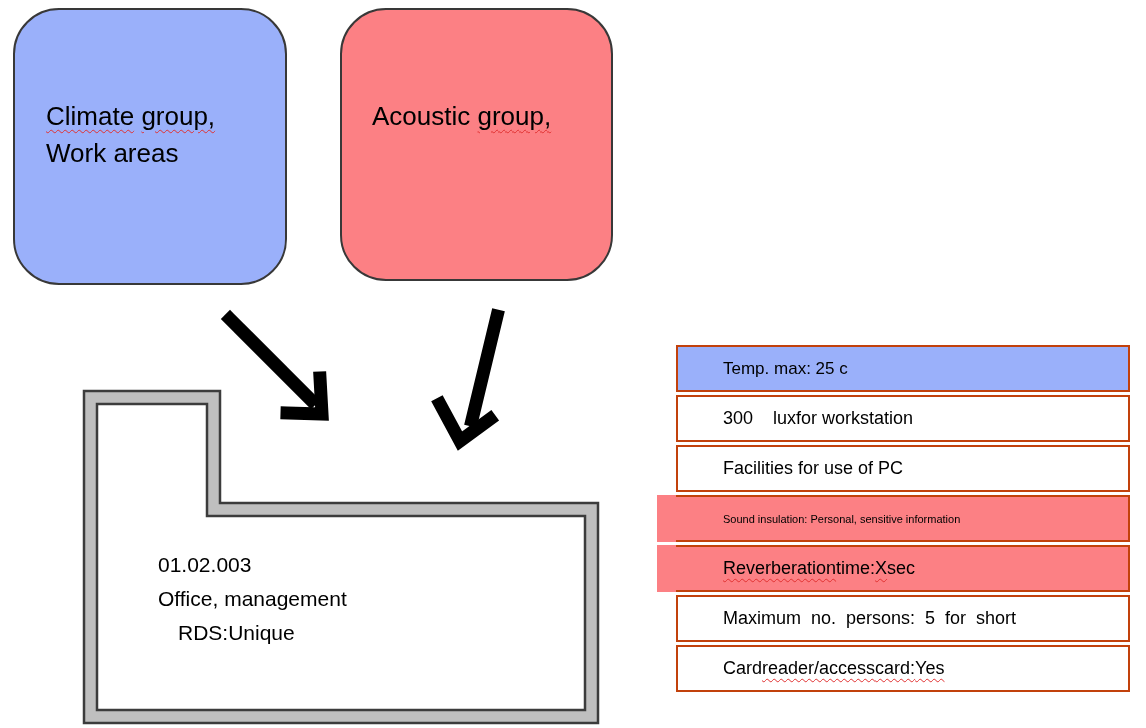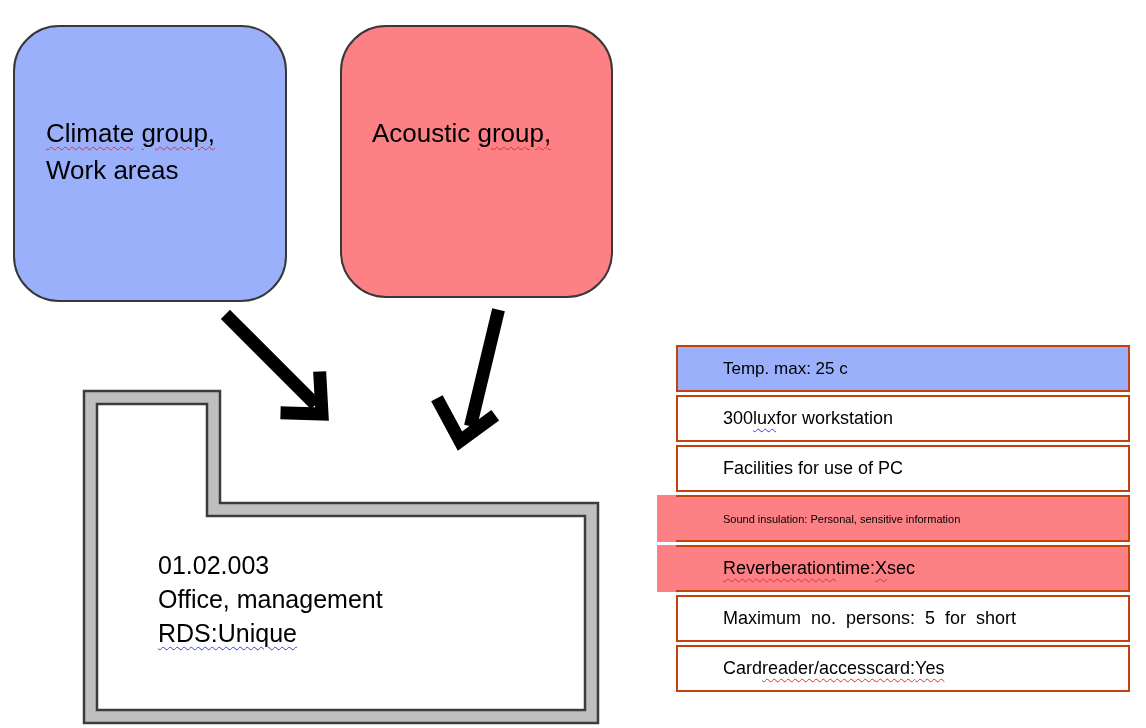--- a/index.html
+++ b/index.html
@@ -3,32 +3,32 @@
 <meta charset="utf-8">
 <style>
   html,body{margin:0;padding:0;background:#fff;}
   .canvas{
     position:relative;width:1146px;height:728px;background:#ffffff;
     font-family:"Liberation Sans",sans-serif;color:#000;overflow:hidden;
   }
   
   .shape-box{
     position:absolute;box-sizing:border-box;
-    border:2.5px solid #383838;border-radius:46px;margin-top:17px;
+    border:2.5px solid #383838;border-radius:46px;
   }
   #box-climate{left:13px;top:8px;width:274px;height:277px;}
   #box-acoustic{left:340px;top:8px;width:273px;height:273px;}
   .box-label{position:absolute;font-size:26px;line-height:37px;white-space:nowrap;}
   #box-climate .box-label{left:31px;top:88px;}
   #box-acoustic .box-label{left:30px;top:88px;}
   
   .w-red{text-decoration:underline;text-decoration-style:wavy;text-decoration-color:#e03131;text-decoration-thickness:1px;text-underline-offset:4px;}
-  .w-blue{text-decoration:underline;text-decoration-style:wavy;text-decoration-color:#3446d6;text-decoration-thickness:1px;text-underline-offset:4px;}
+  .w-blue{text-decoration-style:wavy;text-decoration-color:#3446d6;text-decoration-thickness:1px;text-underline-offset:4px;padding-left:20px;}
   
-  .room-label{position:absolute;left:158px;top:548px;font-size:25px;line-height:34px;white-space:nowrap;}
+  .room-label{position:absolute;left:158px;top:548px;font-size:21px;line-height:34px;white-space:nowrap;}
   
   .diagram-svg{position:absolute;left:0;top:0;}
   
   .req-table{position:absolute;left:676px;top:345px;width:454px;}
   .req-row{
     box-sizing:border-box;height:47px;margin-bottom:3px;
     border:2px solid #c2410c;background:#ffffff;
     display:flex;align-items:center;padding-left:45px;
     font-size:18px;white-space:nowrap;
   }

